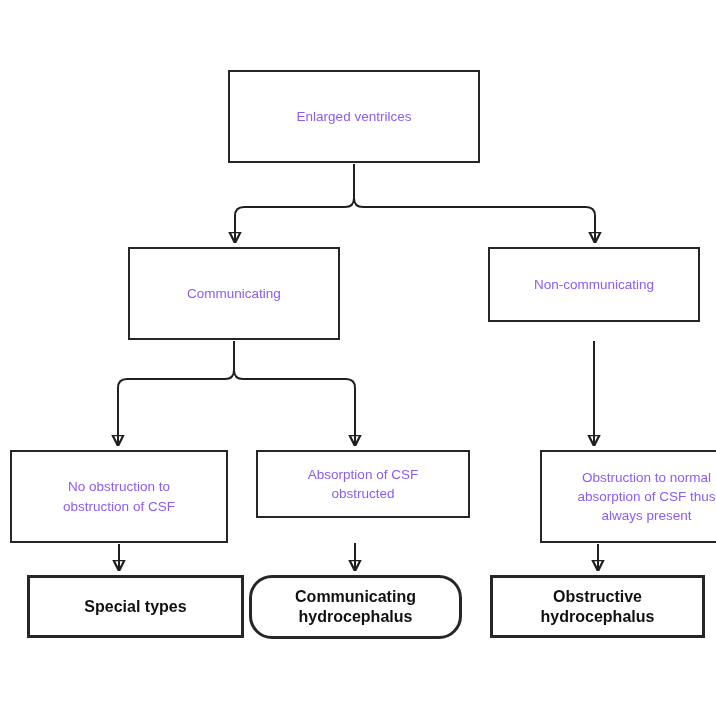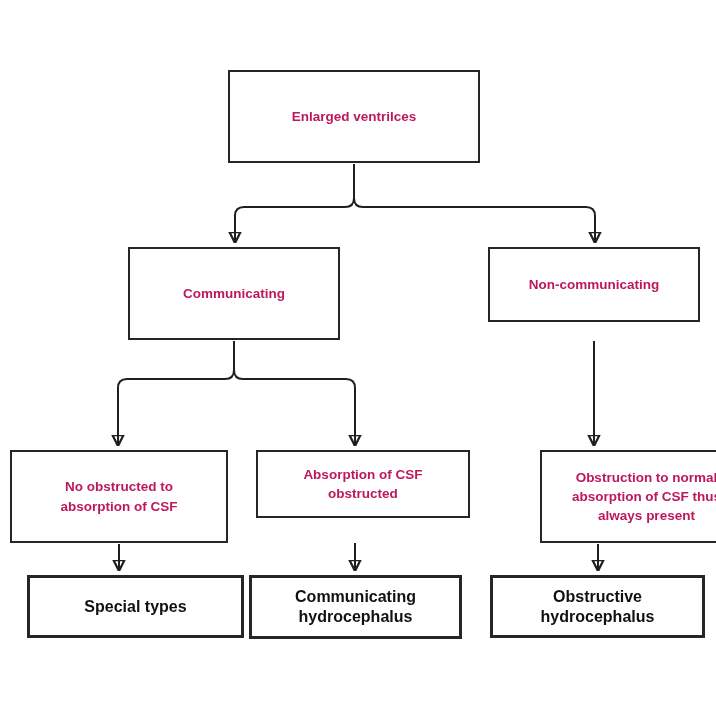--- a/index.html
+++ b/index.html
@@ -30,42 +30,41 @@
   }
   .node {
     position: absolute;
     box-sizing: border-box;
     background: #ffffff;
     border: 2px solid #262626;
     display: flex;
     align-items: center;
     justify-content: center;
     text-align: center;
-    color: #be185d;
+    color: #8b5cf6;
     font-size: 13.5px;
     line-height: 1.42;
-    font-weight: bold;
   }
   .node span { display: inline-block; }
   .node.bold {
     border-width: 3px;
     font-weight: bold;
     font-size: 16px;
     line-height: 1.25;
     color: #111111;
   }
   
   #n-root    { left: 228px; top:  70px; width: 252px; height: 93px; }
   #n-comm    { left: 128px; top: 247px; width: 212px; height: 93px; }
   #n-noncomm { left: 488px; top: 247px; width: 212px; height: 75px; }
   #n-noobs   { left:  10px; top: 450px; width: 218px; height: 93px; }
   #n-absobs  { left: 256px; top: 450px; width: 214px; height: 68px; }
   #n-obsnorm { left: 492px; top: 450px; width: 213px; height: 93px; margin-left: 48px; }
   #n-special { left:  27px; top: 575px; width: 217px; height: 63px; }
-  #n-commhyd { left: 249px; top: 575px; width: 213px; height: 64px; }
+  #n-commhyd { left: 249px; top: 575px; width: 213px; height: 64px; border-radius: 23px; }
   #n-obshyd  { left: 490px; top: 575px; width: 215px; height: 63px; }
   
   #n-noobs span   { max-width: 140px; }
   #n-absobs span  { max-width: 142px; }
   #n-obsnorm span { max-width: 168px; }
   #n-commhyd span { max-width: 152px; }
   #n-obshyd span  { max-width: 142px; }
 </style>
 </head>
 <body>
@@ -100,21 +99,21 @@
 
   <div class="node" id="n-comm">
     <span>Communicating</span>
   </div>
 
   <div class="node" id="n-noncomm">
     <span>Non-communicating</span>
   </div>
 
   <div class="node" id="n-noobs">
-    <span>No obstructed to absorption of CSF</span>
+    <span>No obstruction to obstruction of CSF</span>
   </div>
 
   <div class="node" id="n-absobs">
     <span>Absorption of CSF obstructed</span>
   </div>
 
   <div class="node" id="n-obsnorm">
     <span>Obstruction to normal absorption of CSF thus always present</span>
   </div>
 

